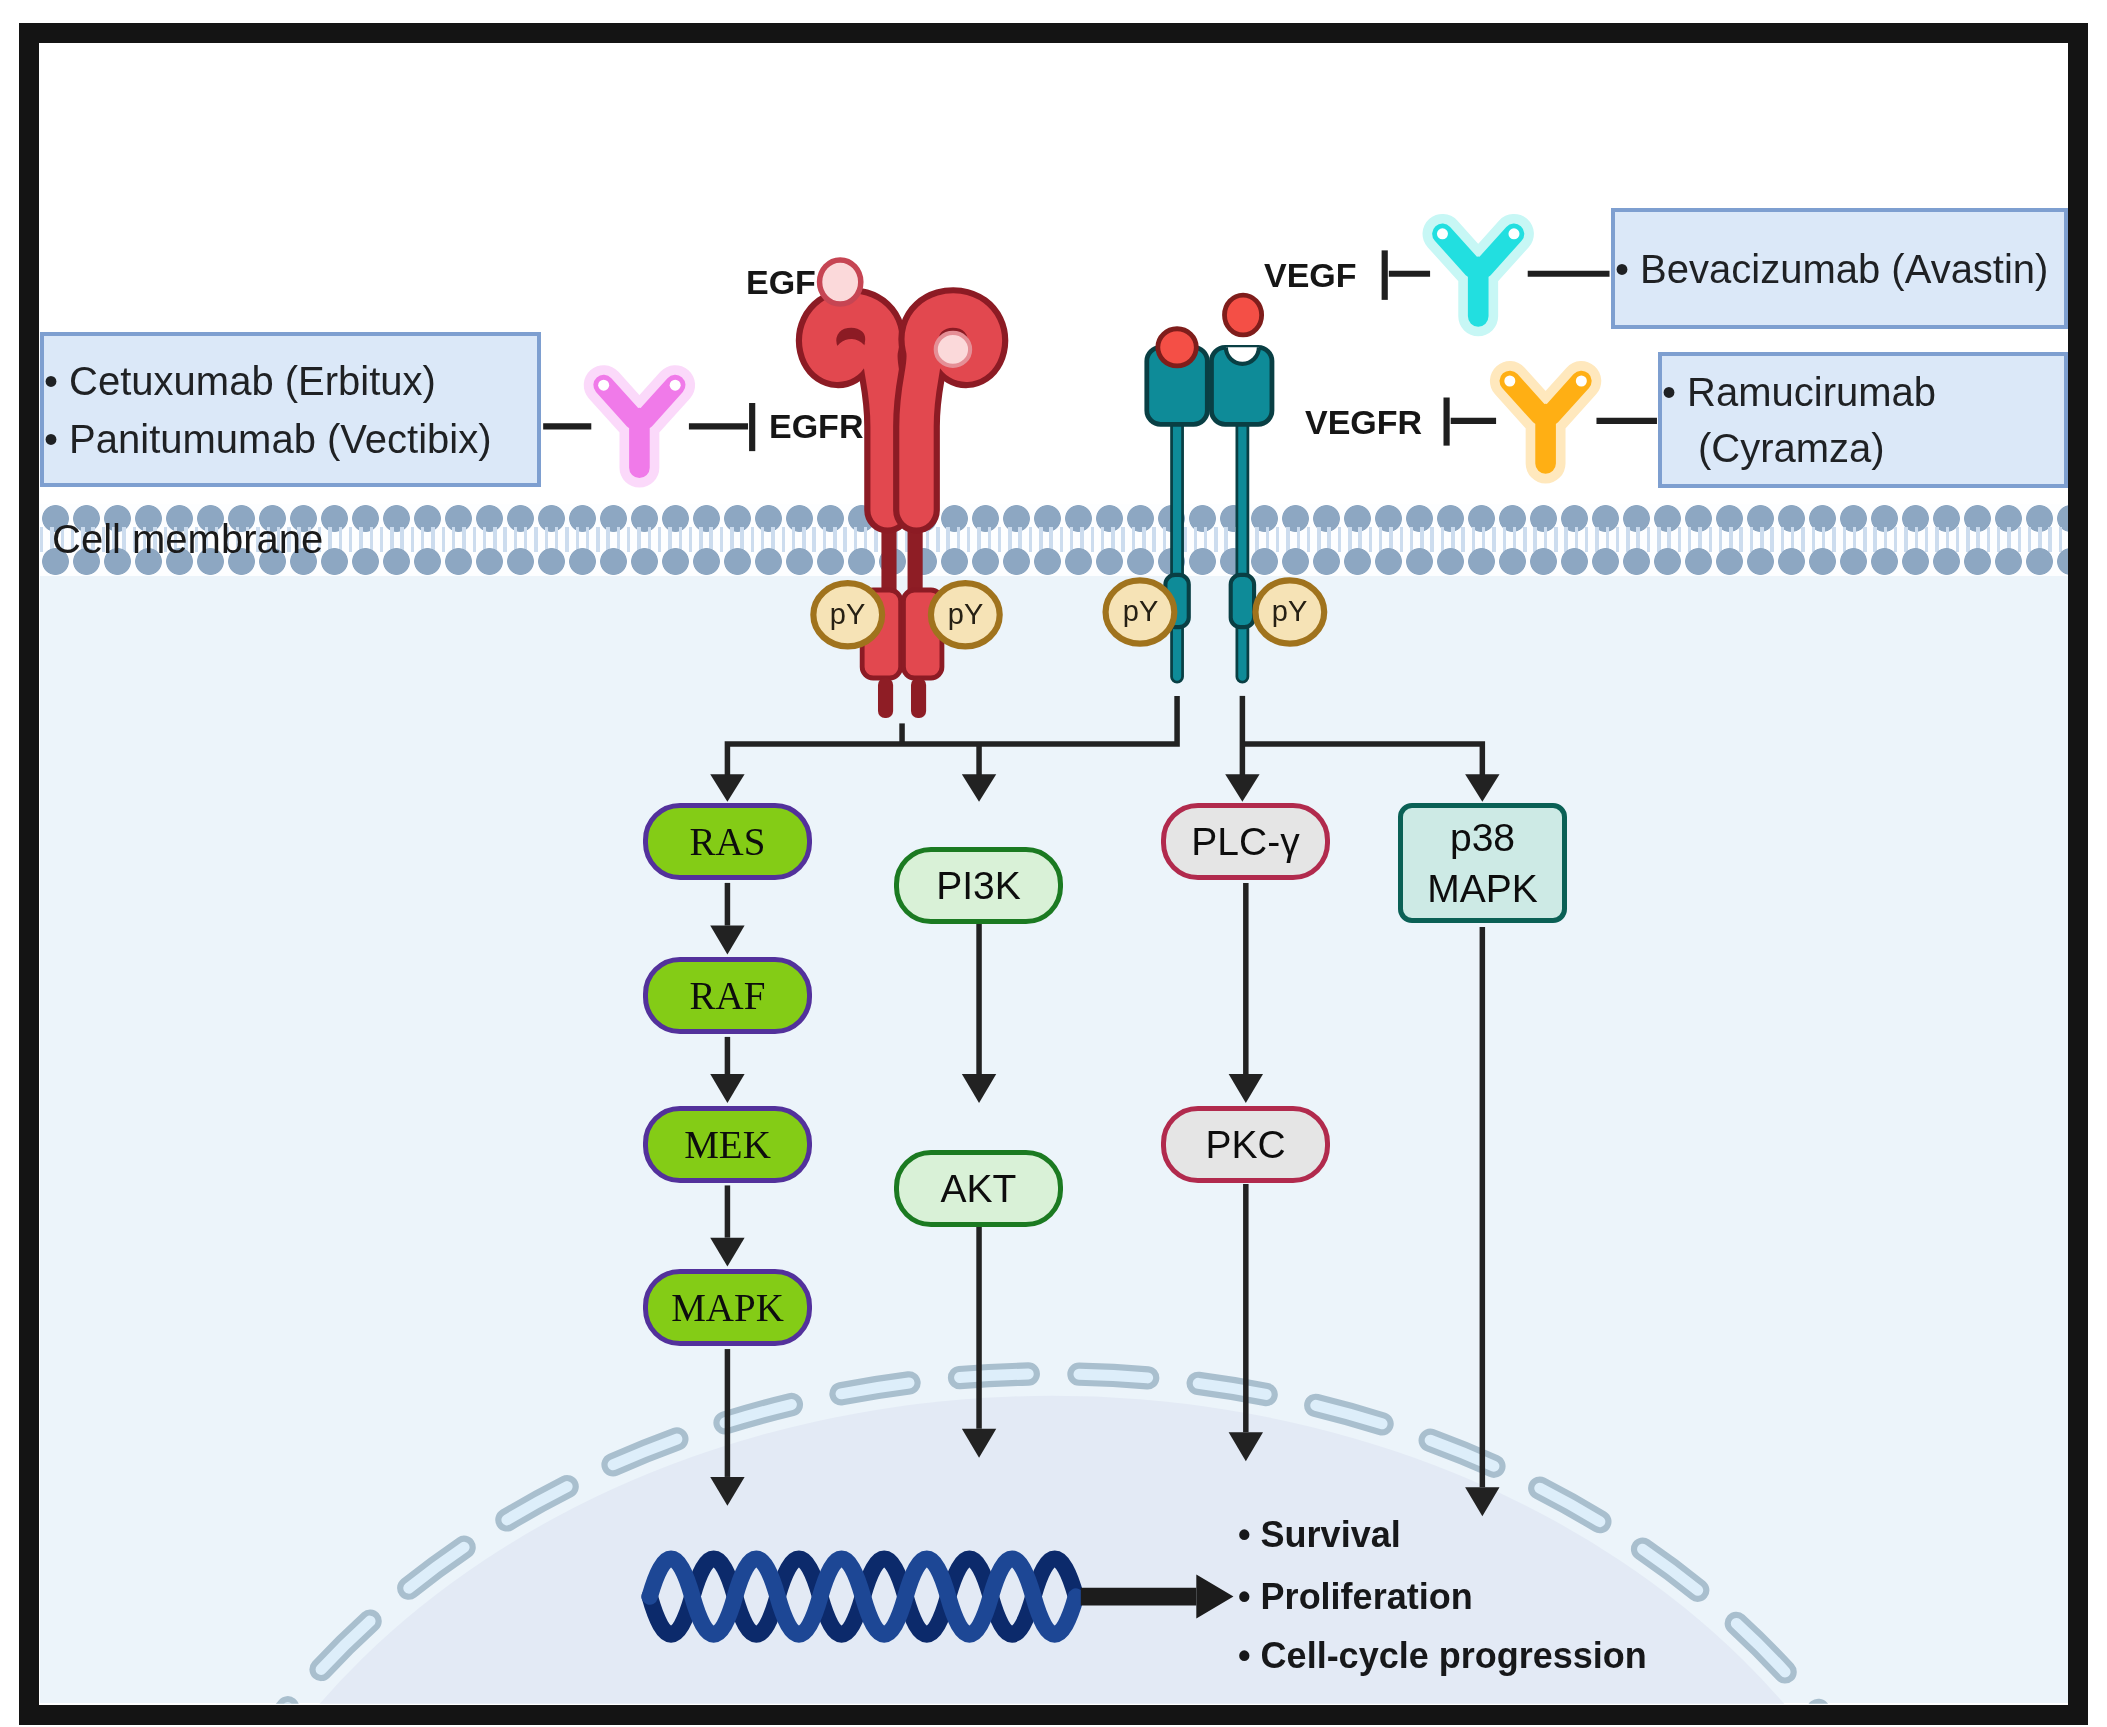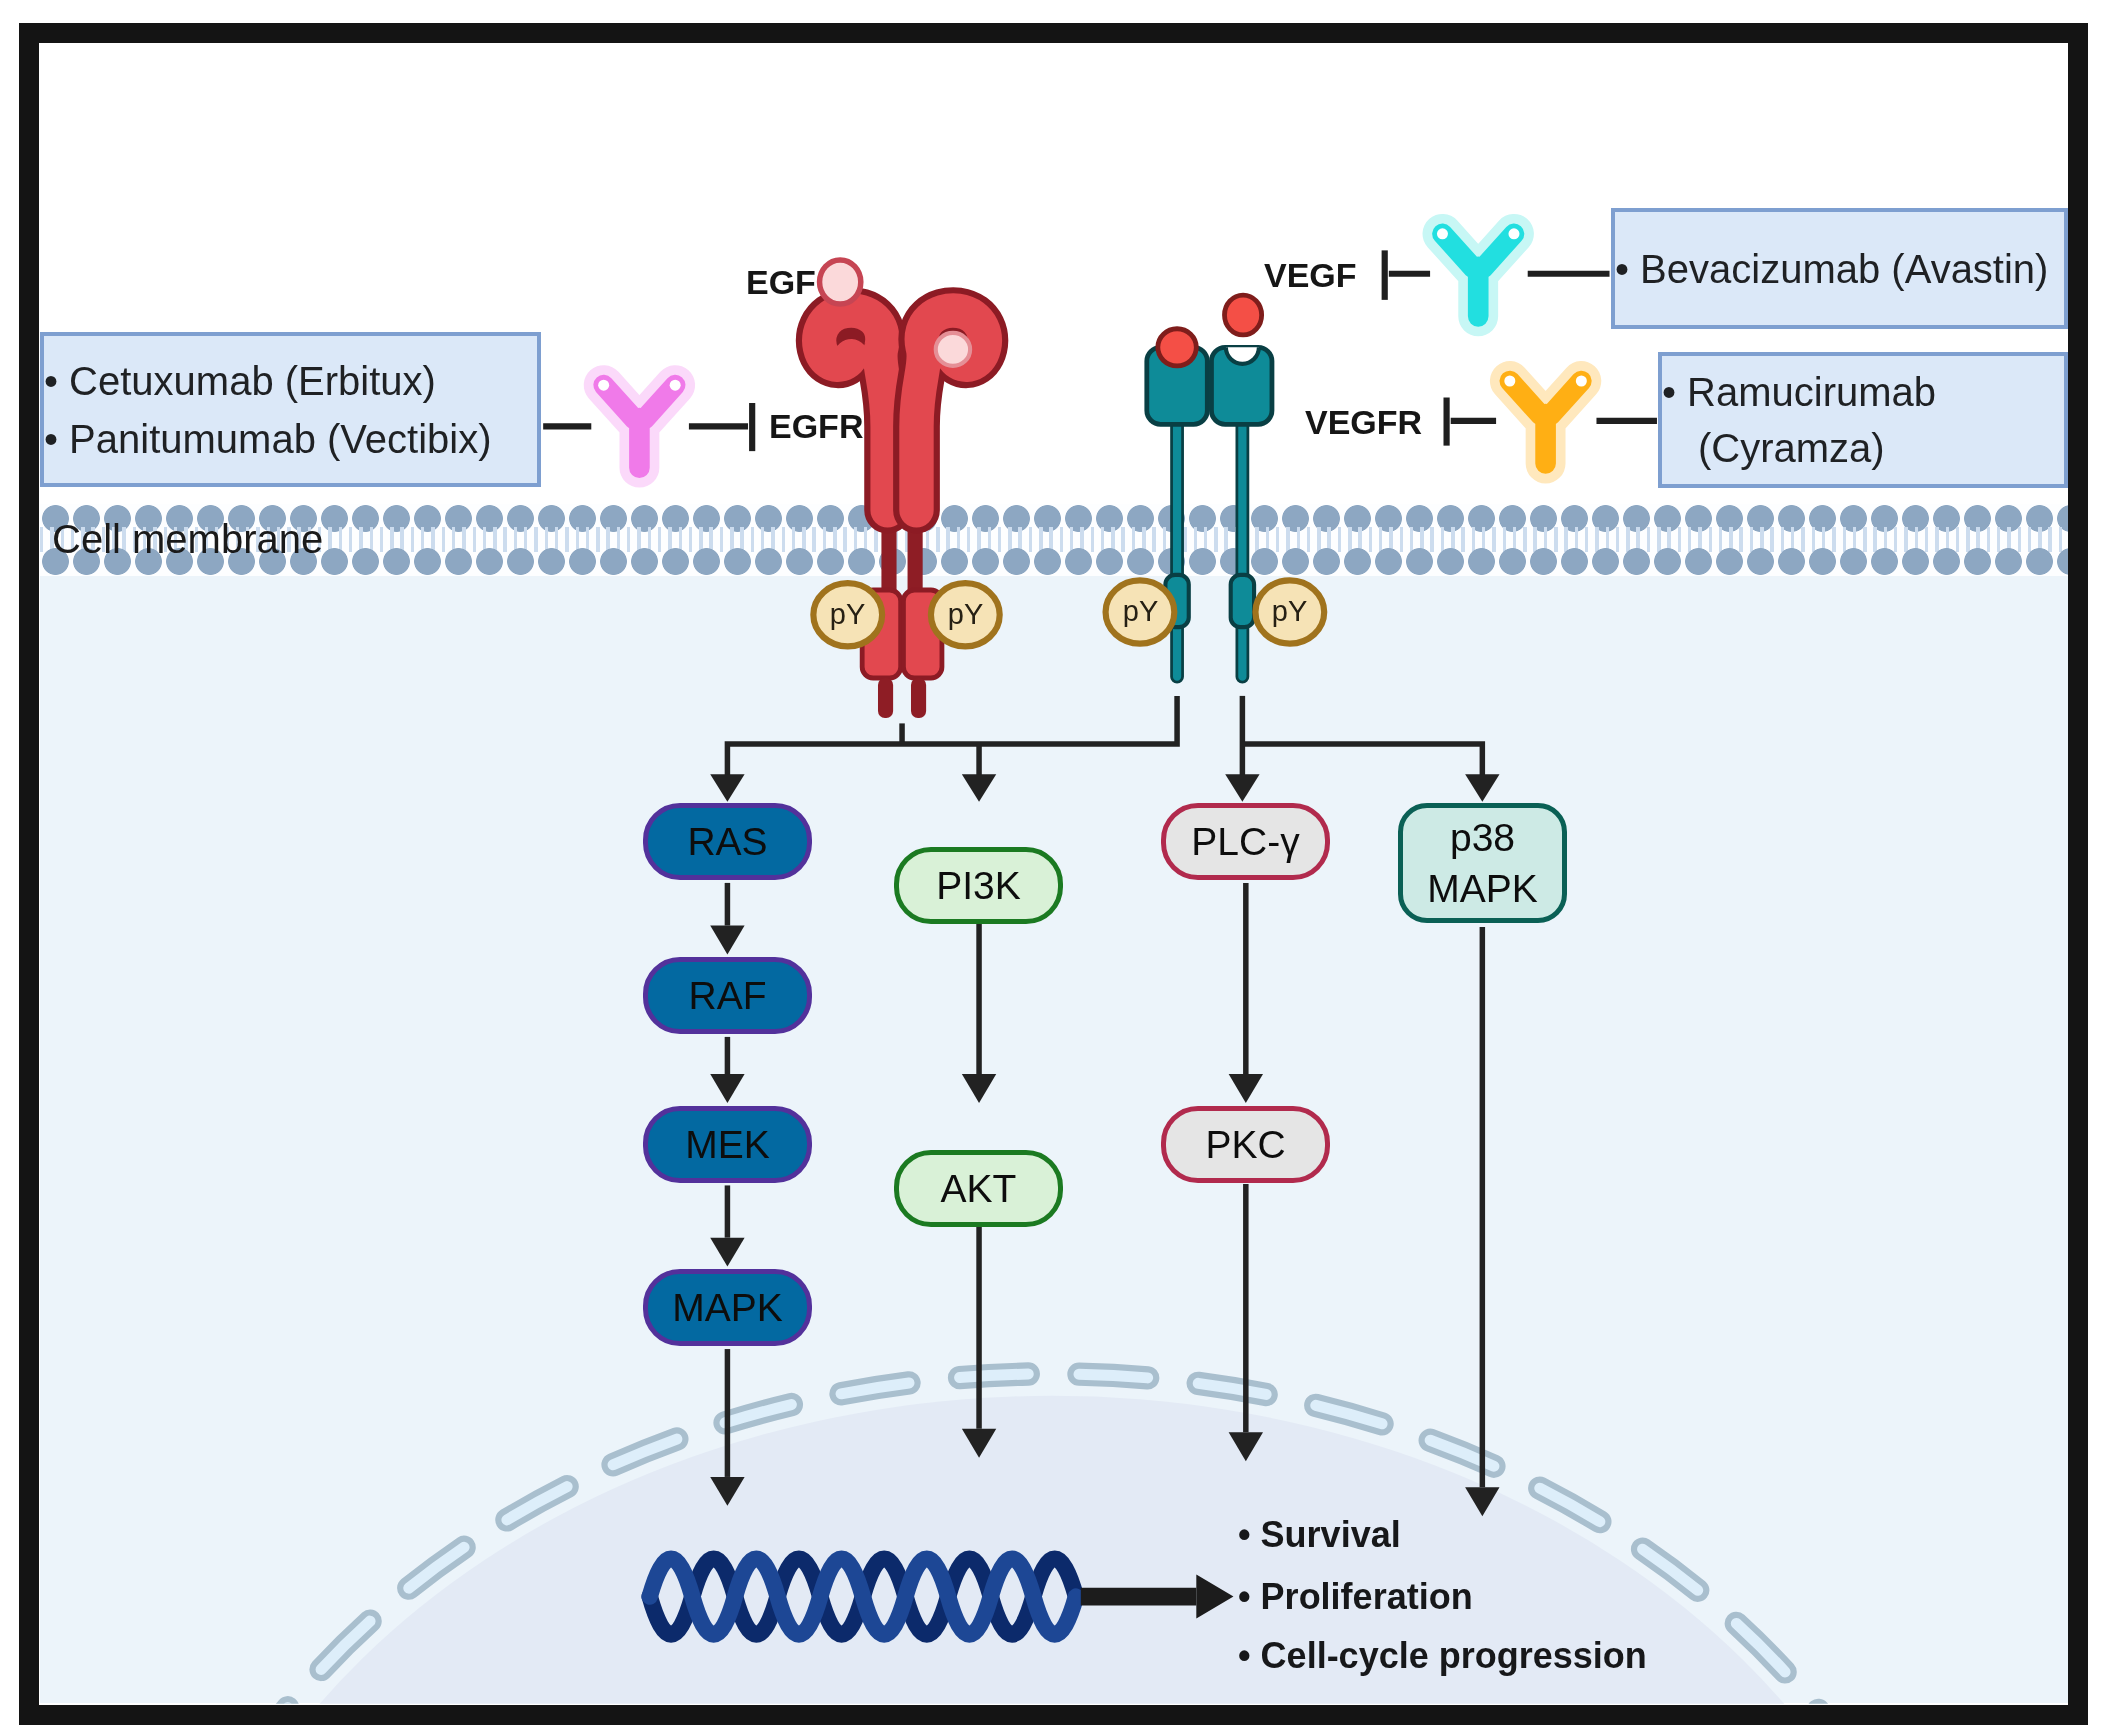--- a/index.html
+++ b/index.html
@@ -37,24 +37,24 @@
   .lab{z-index:4;color:#161616;font-weight:700;white-space:nowrap;}
   #lab-egf{left:746px;top:263px;font-size:34px;}
   #lab-egfr{left:769px;top:407px;font-size:34px;}
   #lab-vegf{left:1264px;top:256px;font-size:34px;}
   #lab-vegfr{left:1305px;top:403px;font-size:34px;}
   .py{z-index:4;font-size:29px;font-weight:500;color:#262014;width:69px;text-align:center;}
   
   .pill{box-sizing:border-box;display:flex;flex-direction:column;align-items:center;
     justify-content:center;font-size:39px;color:#0d0d0d;border-radius:37px;
     border:5.5px solid #000;z-index:4;width:169px;height:77px;line-height:41px;}
-  .purple{background:#0369a1;border-color:#53319b;}
+  .purple{background:#84cc16;border-color:#53319b;font-family:Liberation Serif, serif;}
   .green{background:#d9f1d7;border-color:#1b7a21;margin-top:44px;}
   .pink{background:#e5e5e5;border-color:#b12a4d;}
-  .tealbox{background:#cdeae5;border-color:#0a6055;border-radius:29px;}
+  .tealbox{background:#cdeae5;border-color:#0a6055;border-radius:14px;}
   #pill-ras{left:643px;top:803px;}   #pill-pi3k{left:894px;top:803px;}
   #pill-plcg{left:1161px;top:803px;} #pill-p38{left:1398px;top:803px;height:120px;line-height:51px;}
   #pill-raf{left:643px;top:957px;}   #pill-mek{left:643px;top:1106px;}
   #pill-mapk{left:643px;top:1269px;}  #pill-akt{left:894px;top:1106px;}
   #pill-pkc{left:1161px;top:1106px;}
   
   .outcome{z-index:4;font-size:36px;font-weight:700;color:#17181a;white-space:nowrap;}
   #out-0{left:1238px;top:1514px;} #out-1{left:1238px;top:1576px;} #out-2{left:1238px;top:1635px;}
 </style>
 </head>

